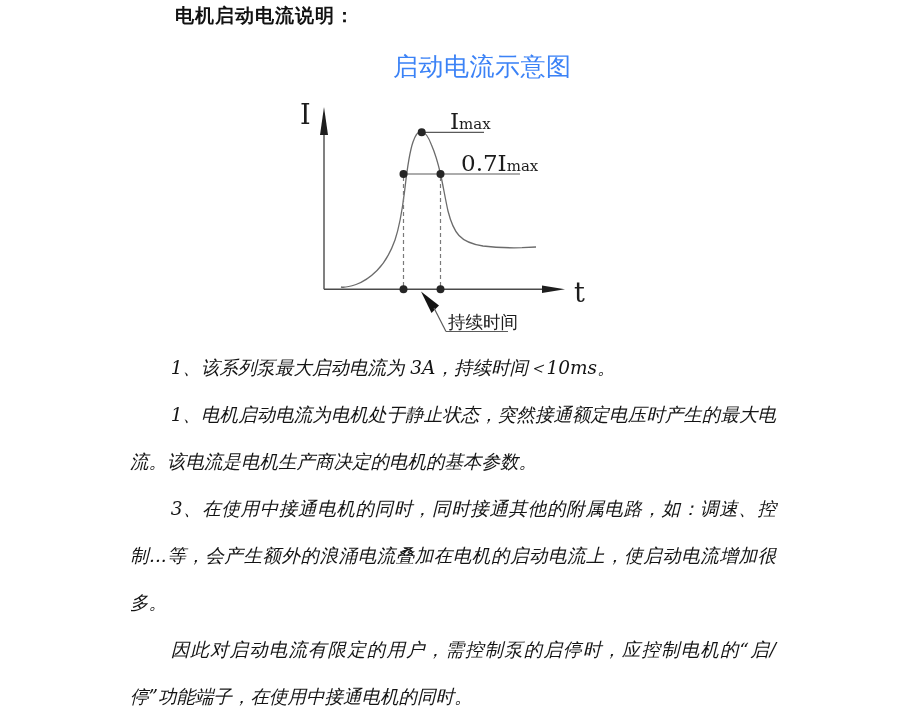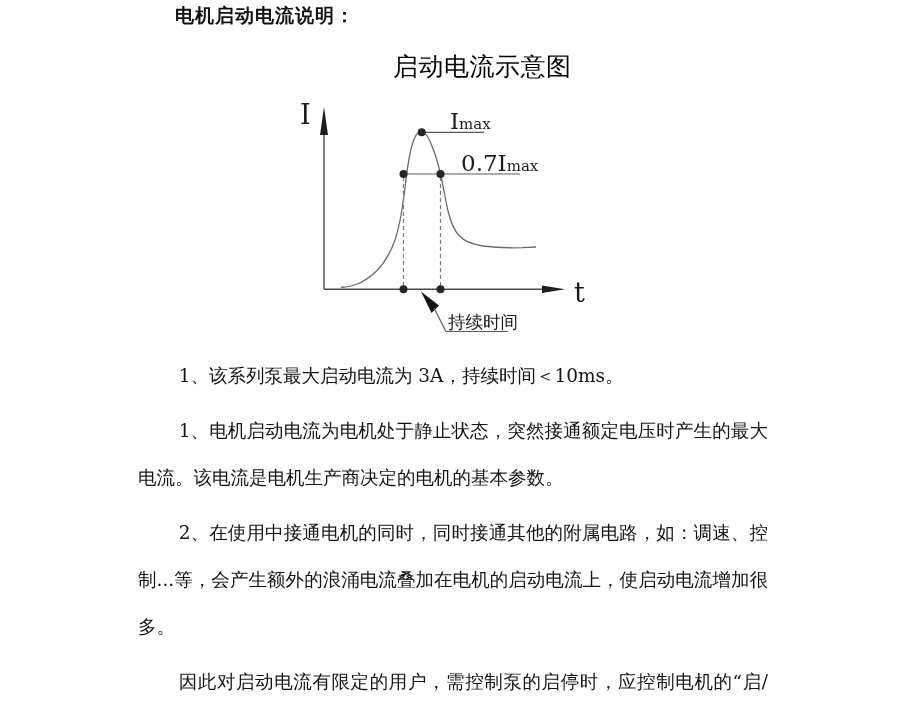--- a/index.html
+++ b/index.html
@@ -23,21 +23,21 @@
     letter-spacing: 1px;
     color: #111;
     white-space: nowrap;
   }
   .chart-title {
     position: absolute;
     left: 393px;
     top: 50px;
     font-size: 25px;
     letter-spacing: 0.5px;
-    color: #000000;
+    color: #3b82f6;
     white-space: nowrap;
   }
   .diagram-svg {
     position: absolute;
     left: 280px;
     top: 95px;
     width: 320px;
     height: 245px;
   }
   .diagram-svg text { fill: #1c1c1c; }
@@ -45,21 +45,21 @@
   .body-text {
     position: absolute;
     left: 130px;
     top: 344px;
     width: 646px;
     font-size: 18.5px;
     line-height: 47px;
     text-align: justify;
     color: #141414;
   }
-  .body-text p { margin: 8px; text-indent: 2.2em; }
+  .body-text p { margin: 0; text-indent: 2.2em; font-style: italic; }
 </style>
 </head>
 <body>
 
 <div class="page">
 
   <div class="heading">电机启动电流说明：</div>
 
   <div class="chart-title">启动电流示意图</div>
 
@@ -106,18 +106,18 @@
 
     <polygon points="421,291.5 431.5,313 439,305.5" fill="#141414"></polygon>
     <line x1="434" y1="308" x2="446" y2="331.5" stroke="#5a5a5a" stroke-width="1.2"></line>
     <line x1="446" y1="331.5" x2="508" y2="331.5" stroke="#5a5a5a" stroke-width="1.2"></line>
     <text x="448" y="328" font-size="17.5">持续时间</text>
   </svg>
 
   <div class="body-text">
     <p>1、该系列泵最大启动电流为 3A，持续时间＜10ms。</p>
     <p>1、电机启动电流为电机处于静止状态，突然接通额定电压时产生的最大电流。该电流是电机生产商决定的电机的基本参数。</p>
-    <p>2、在使用中接通电机的同时，同时接通其他的附属电路，如：调速、控制...等，会产生额外的浪涌电流叠加在电机的启动电流上，使启动电流增加很多。</p>
+    <p>3、在使用中接通电机的同时，同时接通其他的附属电路，如：调速、控制...等，会产生额外的浪涌电流叠加在电机的启动电流上，使启动电流增加很多。</p>
     <p>因此对启动电流有限定的用户，需控制泵的启停时，应控制电机的“启/停”功能端子，在使用中接通电机的同时。</p>
 
   </div>
 
 </div>
 
 </body></html>

